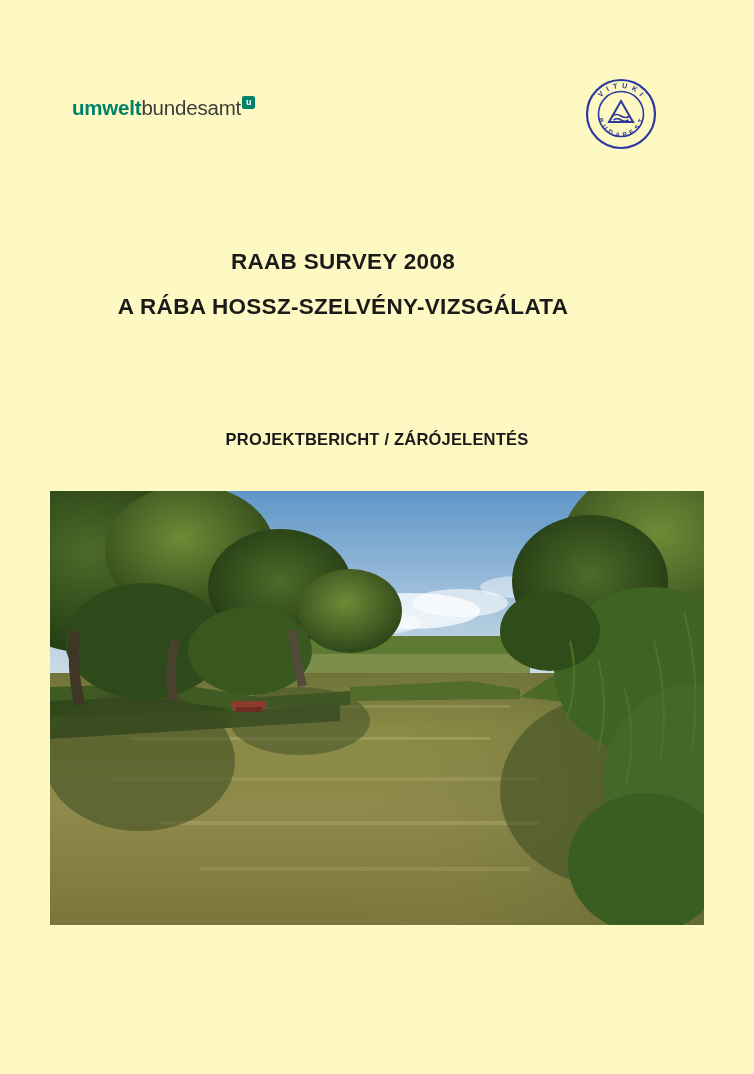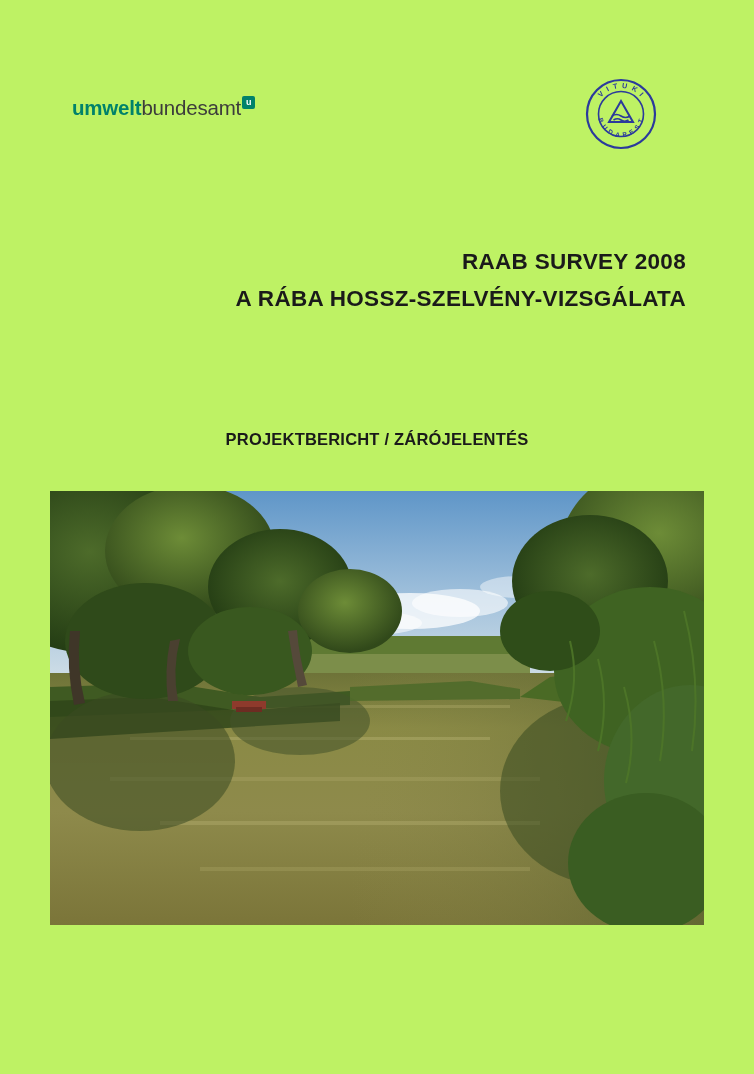--- a/index.html
+++ b/index.html
@@ -11,21 +11,21 @@
     width: 754px;
     height: 1074px;
     font-family: "Liberation Sans", sans-serif;
     overflow: hidden;
     position: relative;
   }
   .page {
     position: relative;
     width: 754px;
     height: 1074px;
-    background: #bef264;
+    background: #fef9c3;
   }
 
   
   .logo-row {
     position: absolute;
     top: 70px;
     left: 0;
     width: 754px;
     height: 90px;
   }
@@ -71,31 +71,31 @@
     height: 72px;
   }
   .vituki-logo svg { display: block; }
 
   
   .title-block {
     position: absolute;
     top: 248px;
     left: 0;
     width: 686px;
-    text-align: right;
+    text-align: center;
   }
   .title-en {
     font-size: 22.5px;
     font-weight: bold;
     color: #1a1a1a;
     letter-spacing: 0.3px;
     line-height: 1.28;
   }
   .title-hu {
-    margin-top: 8px;
+    margin-top: 16px;
     font-size: 22.5px;
     font-weight: bold;
     color: #1a1a1a;
     letter-spacing: 0.3px;
     line-height: 1.28;
   }
   .title-year {
     font-size: 22.5px;
     font-weight: bold;
     color: #1a1a1a;

